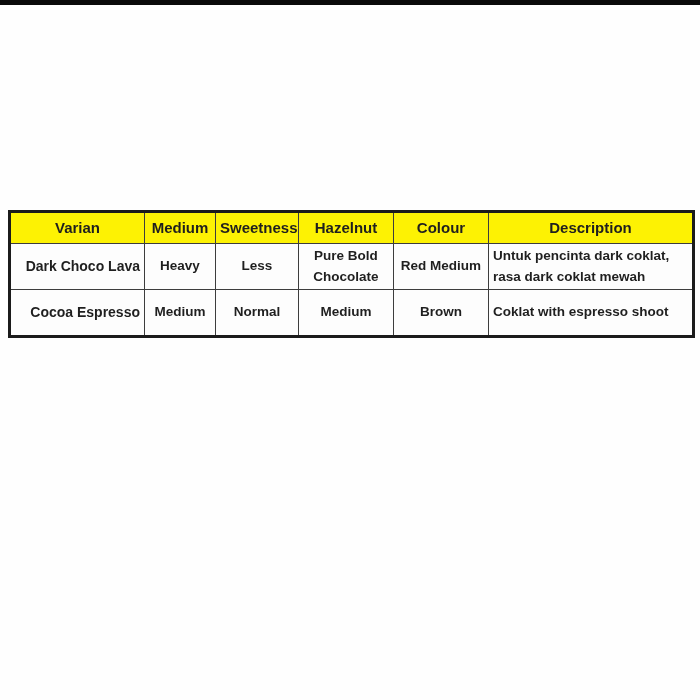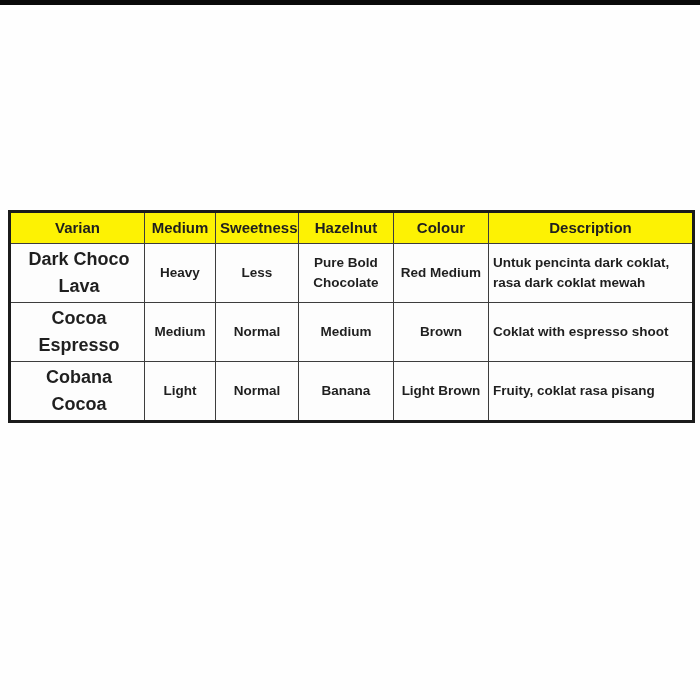--- a/index.html
+++ b/index.html
@@ -50,23 +50,23 @@
     height: 26px;
     text-align: center;
     line-height: 1.2;
   }
   table.spec-table td {
     font-size: 13.5px;
     height: 41px;
     text-align: center;
   }
   table.spec-table td.col-varian {
-    text-align: center;
+    text-align: right;
     padding-left: 7px;
-    font-size: 18px;
+    font-size: 14px;
   }
   table.spec-table td.col-description {
     text-align: left;
   }
 </style>
 </head>
 <body>
 
 <div class="canvas">
   <div class="top-bar"></div>
@@ -102,23 +102,15 @@
 rasa dark coklat mewah</td>
       </tr>
       <tr>
         <td class="col-varian">Cocoa Espresso</td>
         <td>Medium</td>
         <td>Normal</td>
         <td>Medium</td>
         <td>Brown</td>
         <td class="col-description">Coklat with espresso shoot</td>
       </tr>
-      <tr>
-        <td class="col-varian">Cobana Cocoa</td>
-        <td>Light</td>
-        <td>Normal</td>
-        <td>Banana</td>
-        <td>Light Brown</td>
-        <td class="col-description">Fruity, coklat rasa pisang</td>
-      </tr>
     </tbody>
   </table>
 </div>
 
 </body></html>

